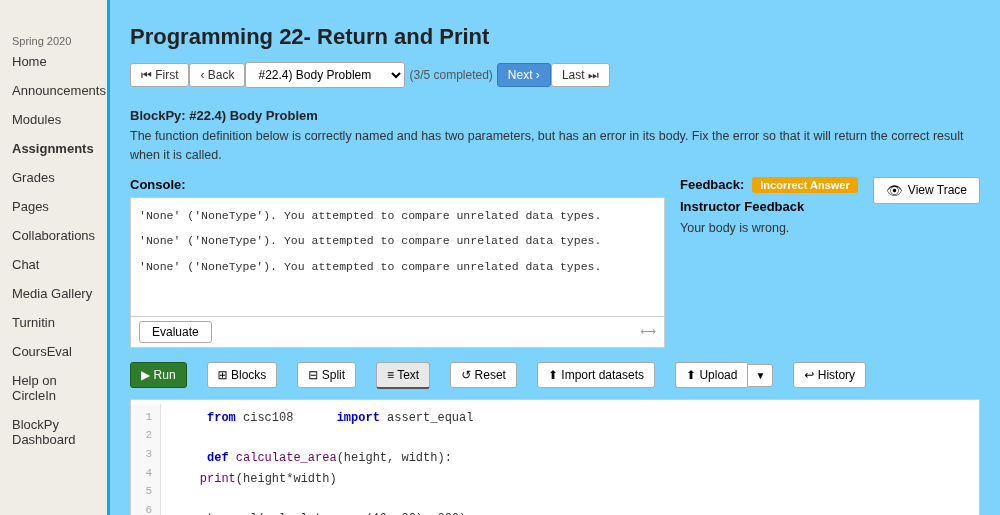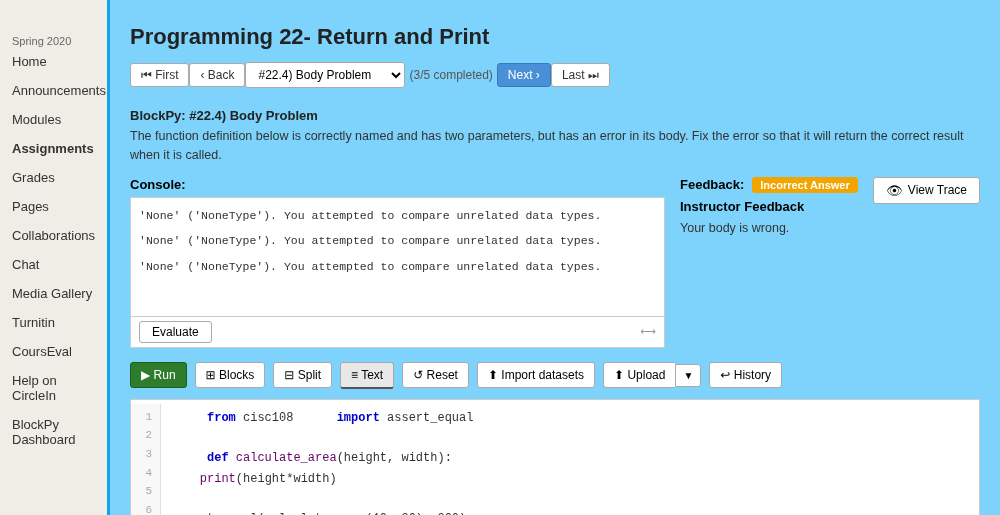--- a/index.html
+++ b/index.html
@@ -177,21 +177,21 @@
       font-size: 12px;
       white-space: nowrap;
       float: right;
       margin-top: 0;
     }
 
     
     .toolbar {
       display: flex;
       align-items: center;
-      gap: 8px;
+      gap: 20px;
       margin-bottom: 6px;
       padding: 4px 0;
     }
     .toolbar-btn {
       padding: 5px 10px;
       border: 1px solid #aaa;
       background: #fff;
       border-radius: 3px;
       cursor: pointer;
       font-size: 12px;

